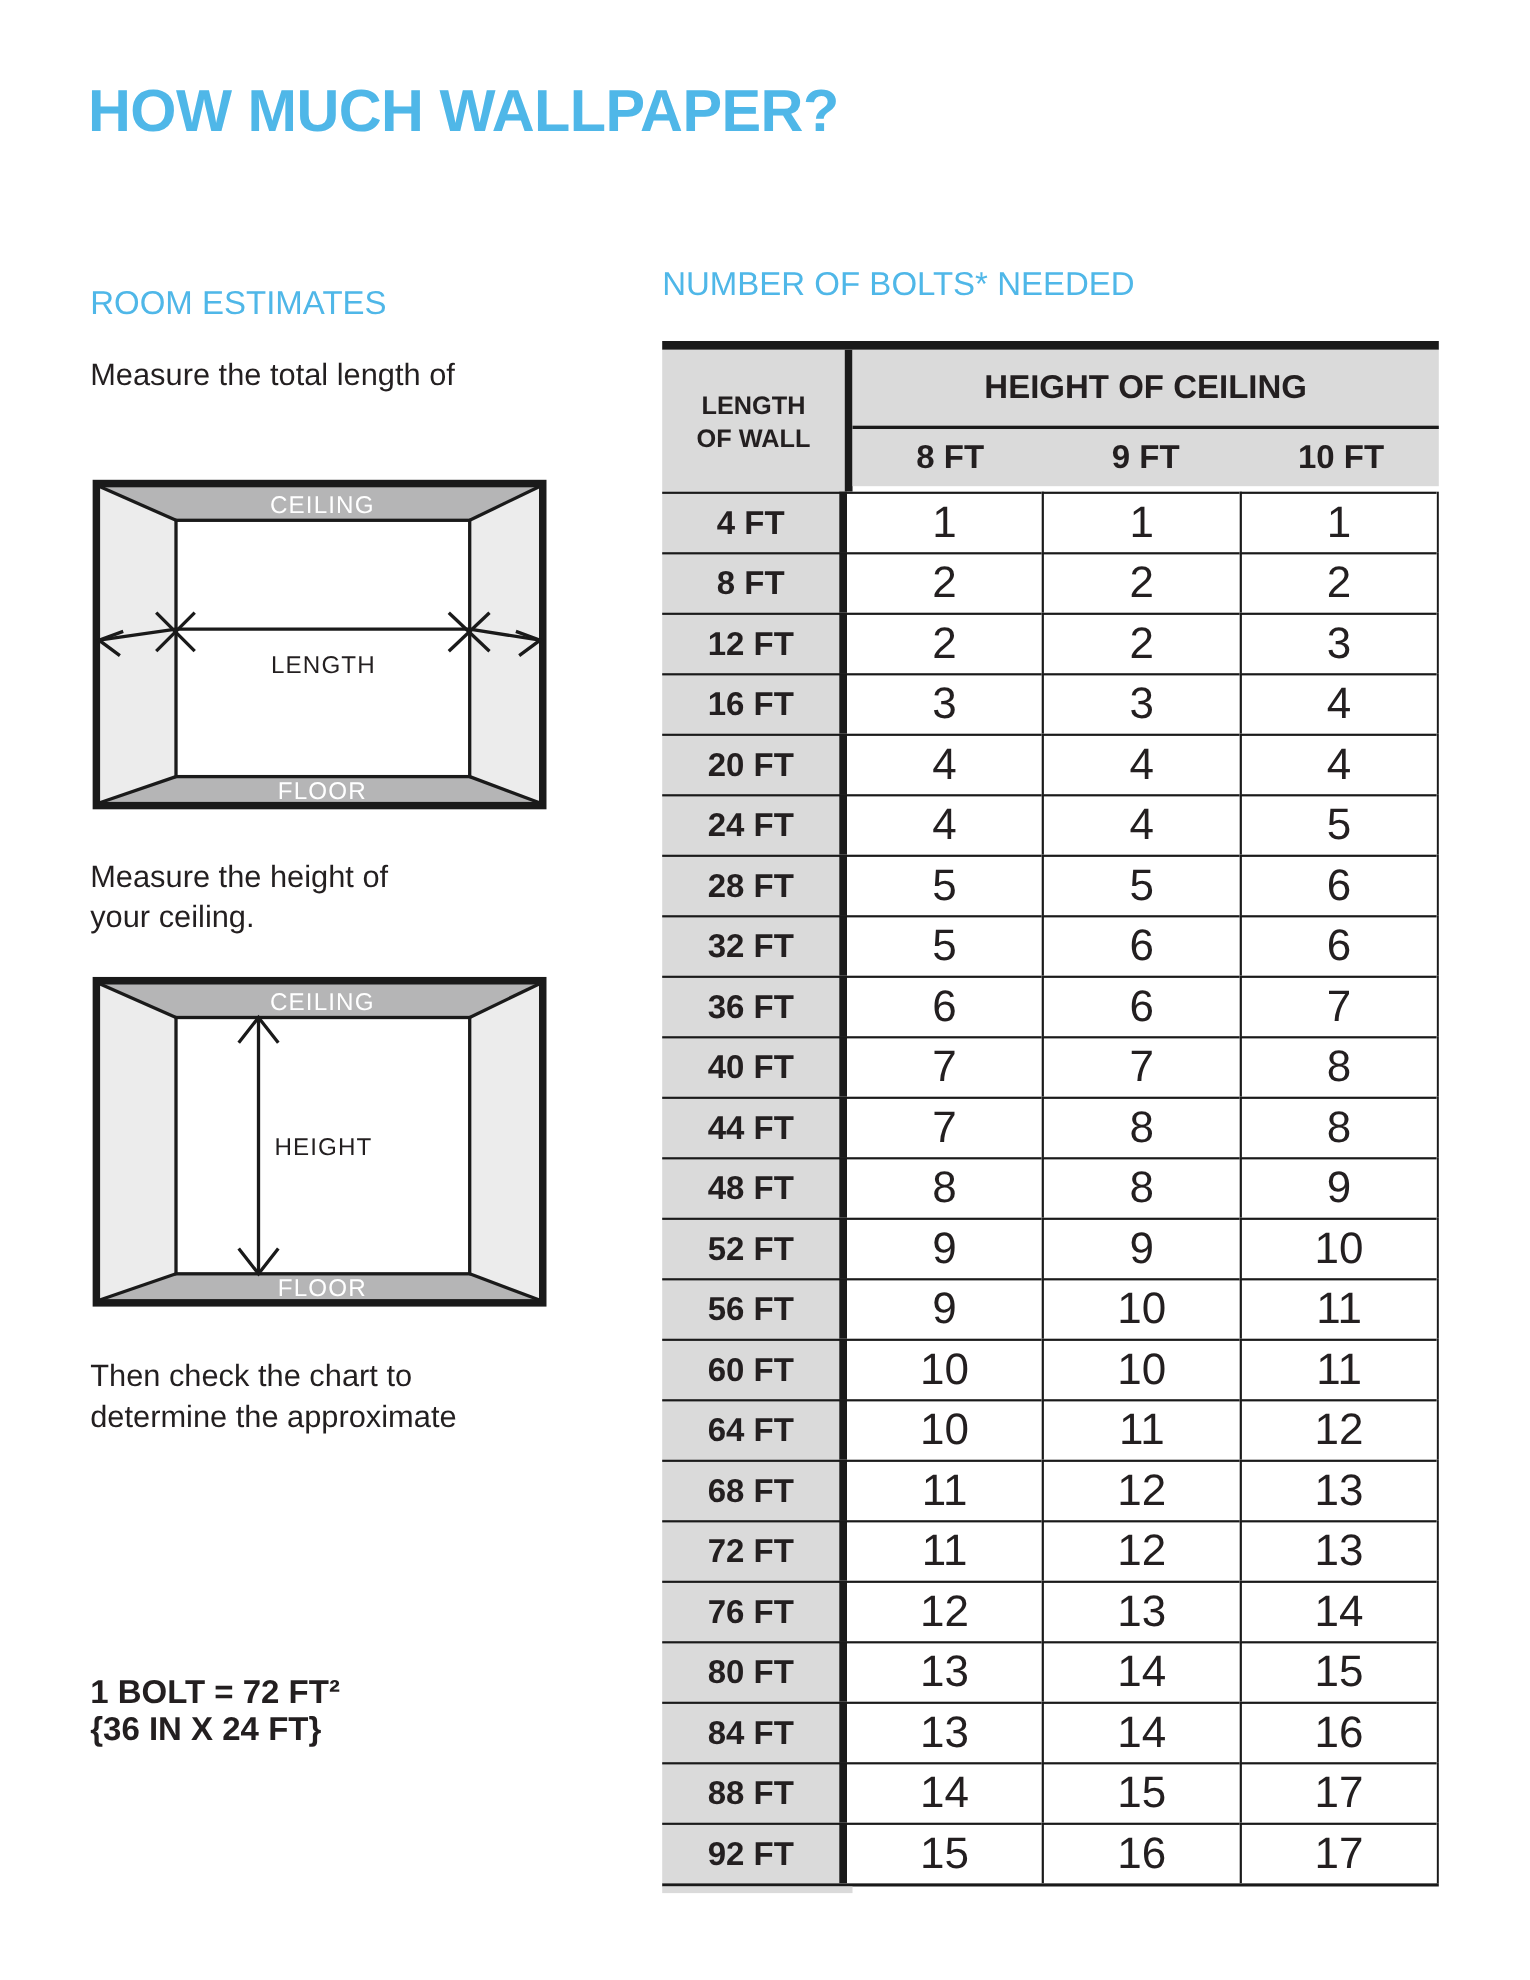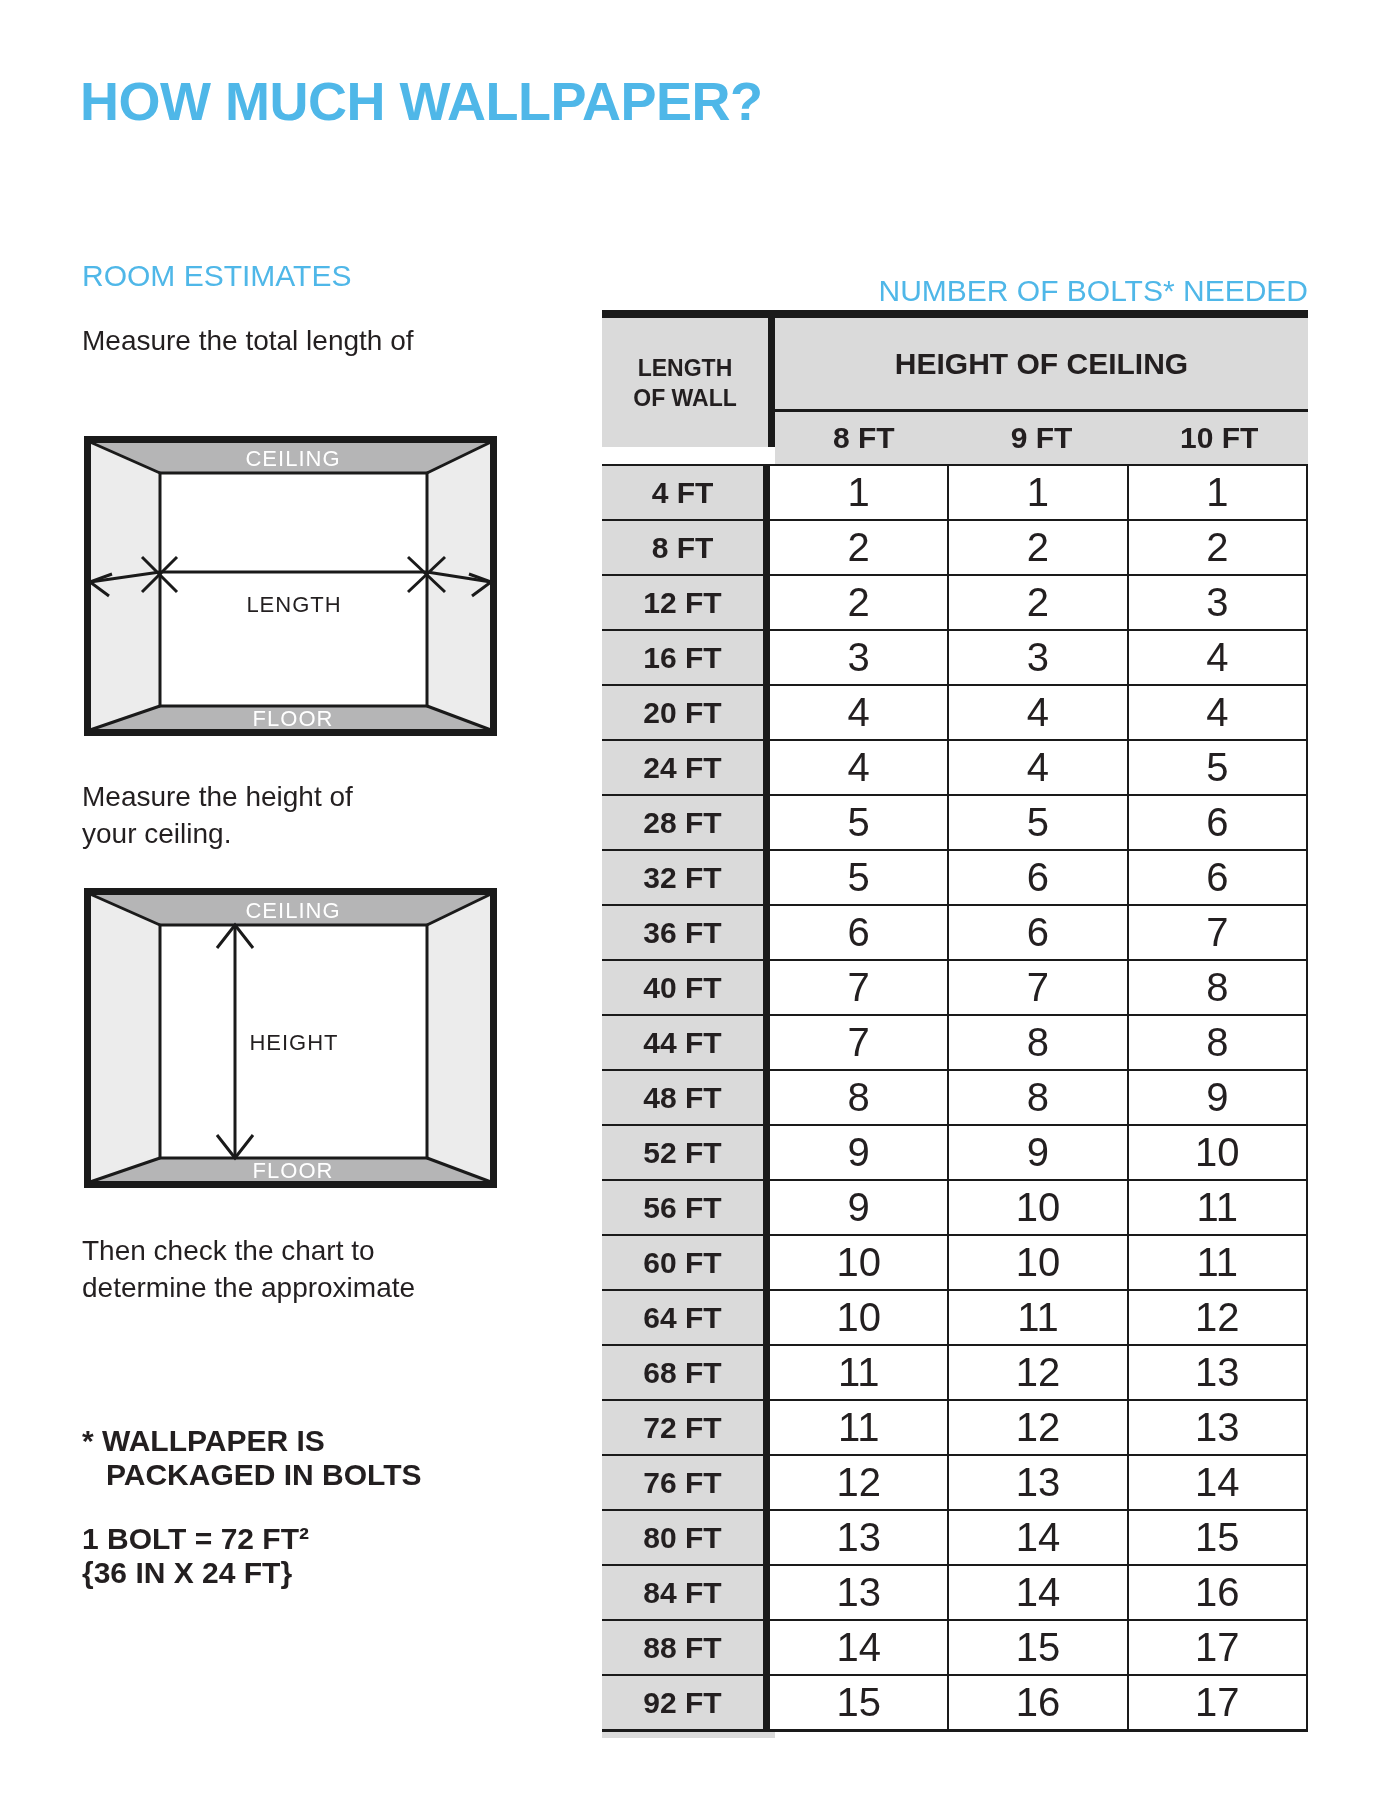--- a/index.html
+++ b/index.html
@@ -10,21 +10,21 @@
     --face-gray:#B5B5B6;
     --wall-gray:#ECECEC;
   }
   *{margin:0;padding:0;box-sizing:border-box;}
   body{background:#ffffff;font-family:"Liberation Sans", sans-serif;}
   .page{position:relative;width:1391px;height:1800px;background:#fff;overflow:hidden;color:var(--text);}
 
   .title{position:absolute;left:80px;top:74px;font-size:54px;font-weight:bold;color:var(--accent);letter-spacing:-0.5px;line-height:1;}
   .section-heading{position:absolute;font-size:30px;font-weight:normal;color:var(--accent);line-height:1;}
   .h-room{left:82px;top:261px;}
-  .h-bolts{left:602px;top:276px;width:706px;text-align:right;}
+  .h-bolts{left:602px;top:244px;width:706px;text-align:left;}
 
   .para{position:absolute;left:82px;font-size:28px;line-height:37px;color:var(--text);}
   .p1{top:322px;}
   .p2{top:778px;}
   .p3{top:1232px;}
 
   .note{position:absolute;left:82px;top:1424px;font-size:30px;font-weight:bold;line-height:34px;}
   .note .l2{padding-left:24px;}
   .boltinfo{position:absolute;left:82px;top:1522px;font-size:30px;font-weight:bold;line-height:34px;}
 
@@ -33,21 +33,21 @@
   .d2{top:888px;}
 
   
   .bolt-table{position:absolute;left:602px;top:310px;width:706px;}
   .tbar{height:8px;background:var(--line);}
   .thead{display:flex;}
   .th-col1{width:173px;height:129px;background:var(--cell-gray);border-right:7px solid var(--line);
            display:flex;flex-direction:column;justify-content:center;align-items:center;
            font-size:23px;font-weight:bold;line-height:30px;text-align:center;}
   .th-right{flex:1;display:flex;flex-direction:column;}
-  .th-group{height:94px;background:var(--cell-gray);border-bottom:3px solid var(--line);
+  .th-group{height:72px;background:var(--cell-gray);border-bottom:3px solid var(--line);
             display:flex;align-items:center;justify-content:center;font-size:30px;font-weight:bold;}
   .th-sub{height:52px;background:var(--cell-gray);display:flex;}
   .th-sub-cell{flex:1;display:flex;align-items:center;justify-content:center;font-size:30px;font-weight:bold;}
 
   .tbody{border-bottom:3px solid var(--line);}
   .trow{display:flex;height:55px;}
   .tlabel{width:168px;background:var(--cell-gray);border-right:7px solid var(--line);border-top:2.5px solid var(--line);
           display:flex;align-items:center;justify-content:center;font-size:30px;font-weight:bold;}
   .tcells{flex:1;display:flex;border-right:2.5px solid var(--line);}
   .tcell{flex:1;background:#fff;border-top:2.5px solid var(--line);
@@ -123,24 +123,20 @@
     <text x="209" y="30" text-anchor="middle" style="fill:#ffffff;font-size:22px;letter-spacing:1px">CEILING</text>
     <text x="209" y="290" text-anchor="middle" style="fill:#ffffff;font-size:22px;letter-spacing:1px">FLOOR</text>
     <text x="210" y="162" text-anchor="middle" style="fill:var(--text);font-size:22px;letter-spacing:1px">HEIGHT</text>
   </svg>
 
   <div class="para p3">
     <div>Then check the chart to</div>
     <div>determine the approximate</div>
   </div>
 
-  <div class="note">
-    <div>* WALLPAPER IS</div>
-    <div class="l2">PACKAGED IN BOLTS</div>
-  </div>
 
   <div class="boltinfo">
     <div>1 BOLT = 72 FT²</div>
     <div>{36 IN X 24 FT}</div>
   </div>
 
   <div class="section-heading h-bolts">NUMBER OF BOLTS* NEEDED</div>
 
   <div class="bolt-table">
     <div class="tbar"></div>

